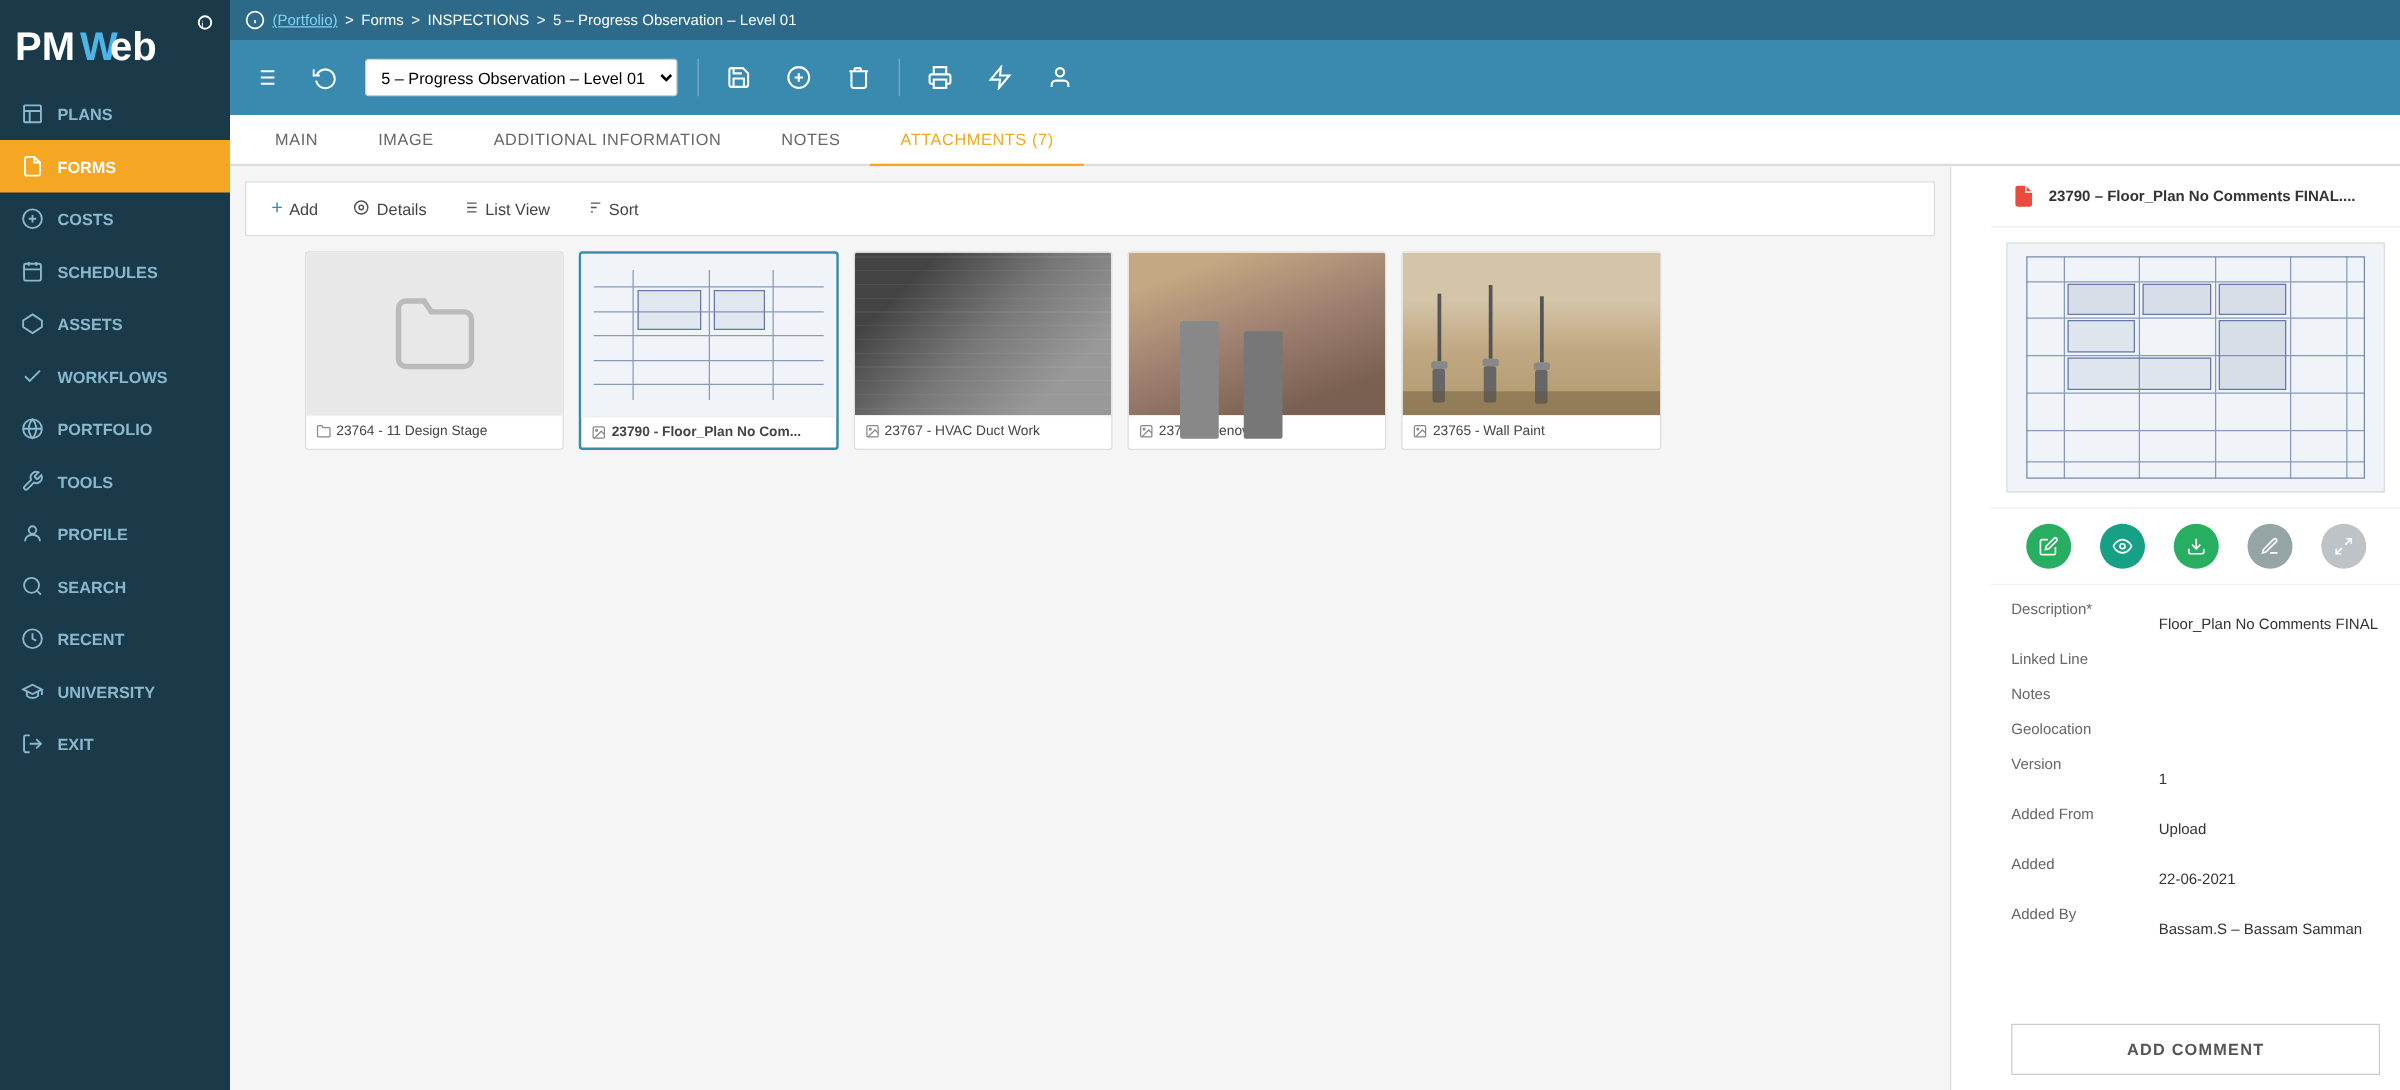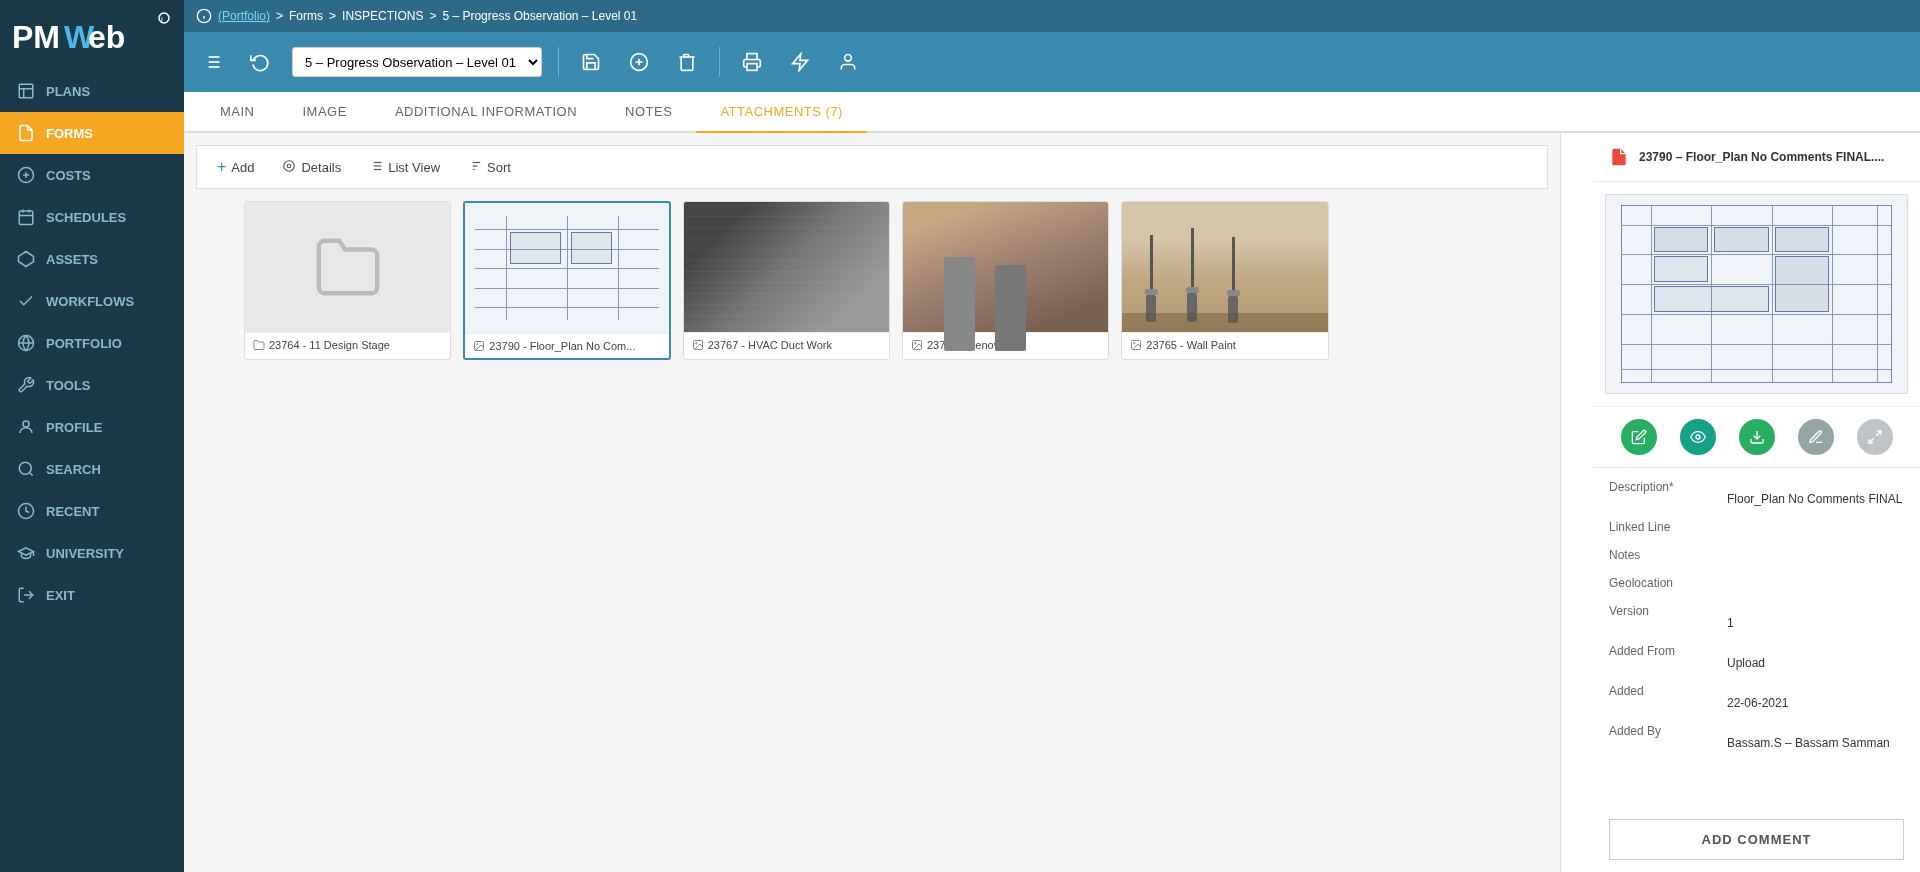--- a/index.html
+++ b/index.html
@@ -136,21 +136,21 @@
       padding-left: 48px;
     }
     .gallery-item {
       background: white;
       border: 1px solid #ddd;
       border-radius: 3px;
       overflow: hidden;
       cursor: pointer;
       position: relative;
     }
-    .gallery-item.selected { border: 2px solid #3a8ab0; }
+    .gallery-item.selected { border: 2px solid #3a8ab0; font-weight: bold; }
     .gallery-item .thumb {
       width: 100%;
       height: 130px;
       display: flex; align-items: center; justify-content: center;
       background: #e8e8e8;
       overflow: hidden;
     }
     .gallery-item .caption {
       padding: 6px 8px;
       font-size: 11px;

